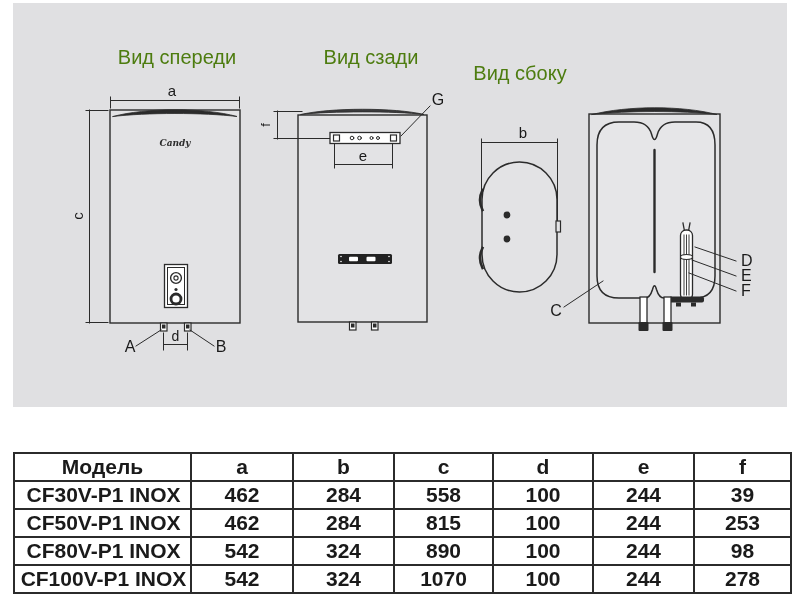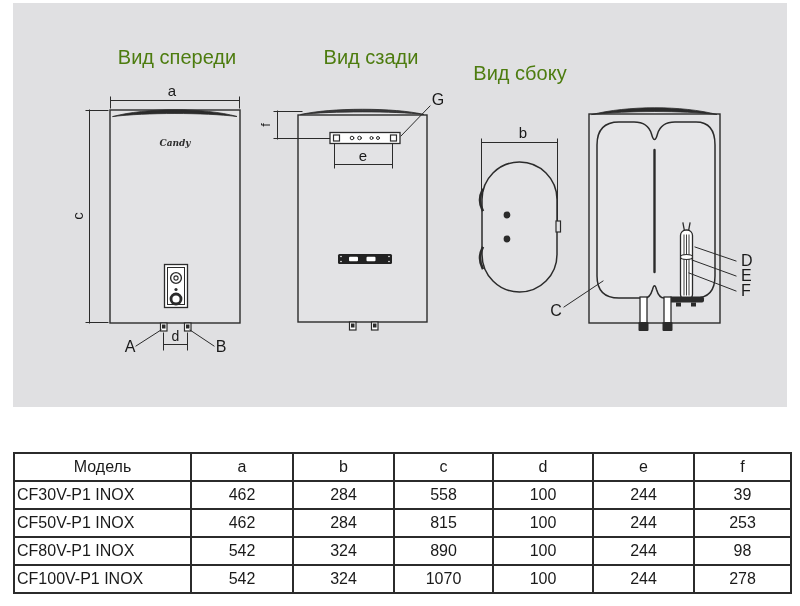--- a/index.html
+++ b/index.html
@@ -9,23 +9,23 @@
   .vt{position:absolute;transform:translateX(-50%);font-size:20px;color:#4d7c0f;
       white-space:nowrap;line-height:1;}
   svg{position:absolute;left:0;top:0;}
   svg text{font-family:"Liberation Sans",sans-serif;fill:#1a1a1a;}
   .dimtxt{font-size:15px;}
   .captxt{font-size:16px;}
   .logotxt{font-family:"DejaVu Serif",serif;font-style:italic;font-weight:bold;
            font-size:9px;fill:#2b2b2b;}
   table{position:absolute;left:13px;top:452px;border-collapse:collapse;
         table-layout:fixed;width:777px;}
-  th,td{border:2px solid #2b2b2b;height:26px;font-size:16px;font-weight:normal;
+  th,td{border:2px solid #2b2b2b;height:26px;font-size:21px;font-weight:bold;
         text-align:center;padding:0;overflow:hidden;white-space:nowrap;}
-  td.model{text-align:left;padding-left:2px;}
+  td.model{text-align:center;padding-left:2px;}
 </style>
 </head>
 <body>
 
 <div class="panel">
   <div class="vt" style="left:164px;top:44px;">Вид спереди</div>
   <div class="vt" style="left:358px;top:44px;">Вид сзади</div>
   <div class="vt" style="left:507px;top:60px;">Вид сбоку</div>
 </div>
 

